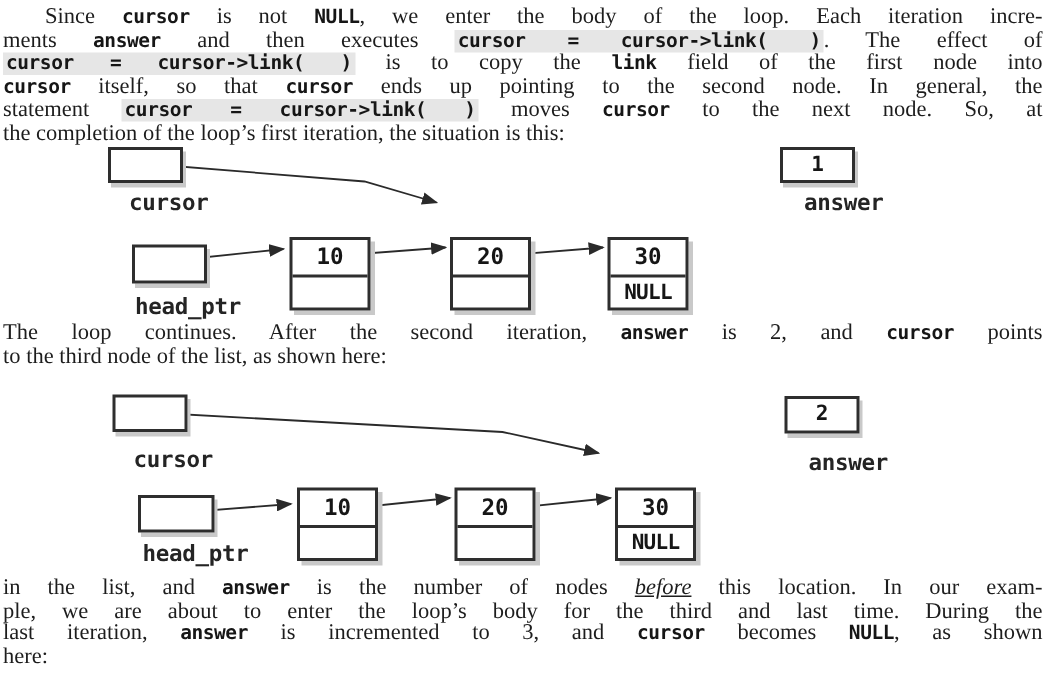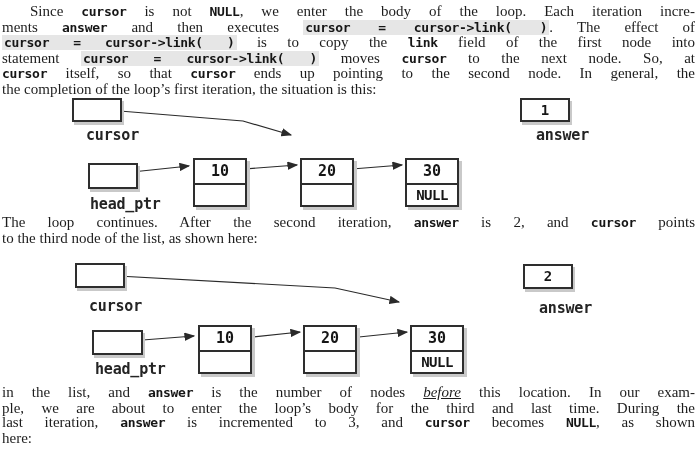--- a/index.html
+++ b/index.html
@@ -31,22 +31,22 @@
 </style>
 </head>
 <body>
 
 <div class="page">
 
   <div class="para" id="p1" style="top:4px;">
       <div class="line indent"><span>Since </span><span class="code">cursor</span><span> is not </span><span class="code">NULL</span><span>, we enter the body of the loop. Each iteration incre-</span></div>
       <div class="line"><span>ments </span><span class="code">answer</span><span> and then executes </span><span class="code hl">cursor = cursor-&gt;link( )</span><span>. The effect of</span></div>
       <div class="line"><span class="code hl">cursor = cursor-&gt;link( )</span><span> is to copy the </span><span class="code">link</span><span> field of the first node into</span></div>
+      <div class="line"><span class="code">cursor</span><span> itself, so that </span><span class="code">cursor</span><span> ends up pointing to the second node. In general, the</span></div>
       <div class="line"><span>statement </span><span class="code hl">cursor = cursor-&gt;link( )</span><span> moves </span><span class="code">cursor</span><span> to the next node. So, at</span></div>
-      <div class="line"><span class="code">cursor</span><span> itself, so that </span><span class="code">cursor</span><span> ends up pointing to the second node. In general, the</span></div>
       <div class="line last"><span>the completion of the loop’s first iteration, the situation is this:</span></div>
     </div>
 
   <div class="diagram" id="d1">
     <svg class="arrows" viewBox="0 0 700 118">
       <defs>
         <marker id="ah1" markerWidth="9" markerHeight="7" refX="8" refY="3.5" orient="auto">
           <path d="M0,0 L9,3.5 L0,7 Z" fill="#2a2a2a"></path>
         </marker>
       </defs>

